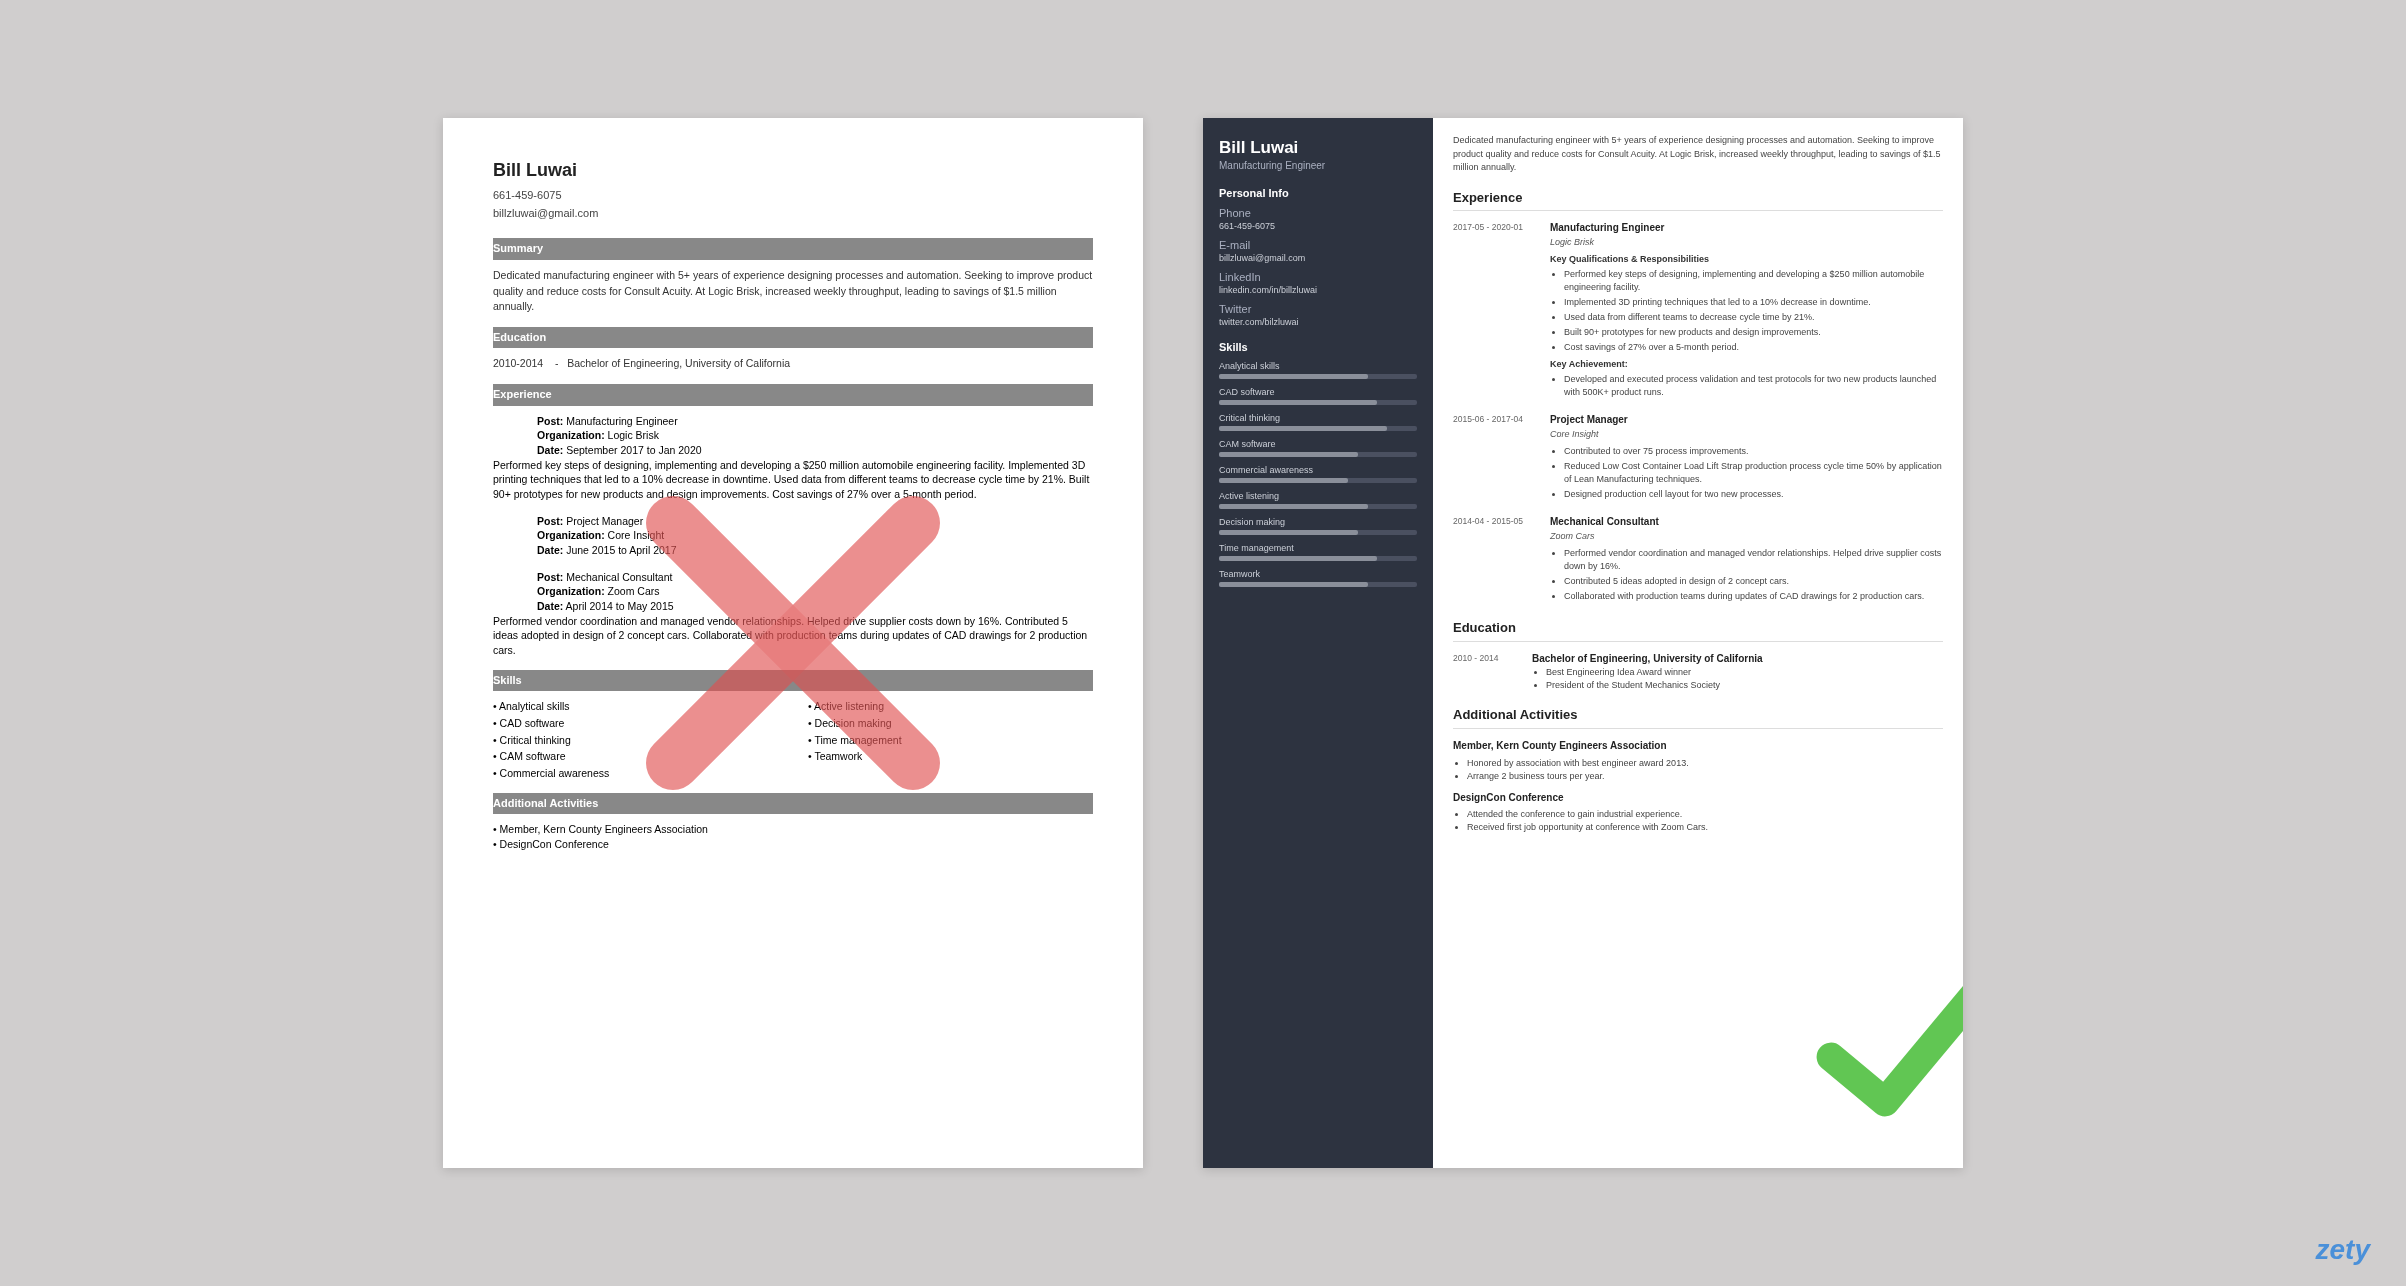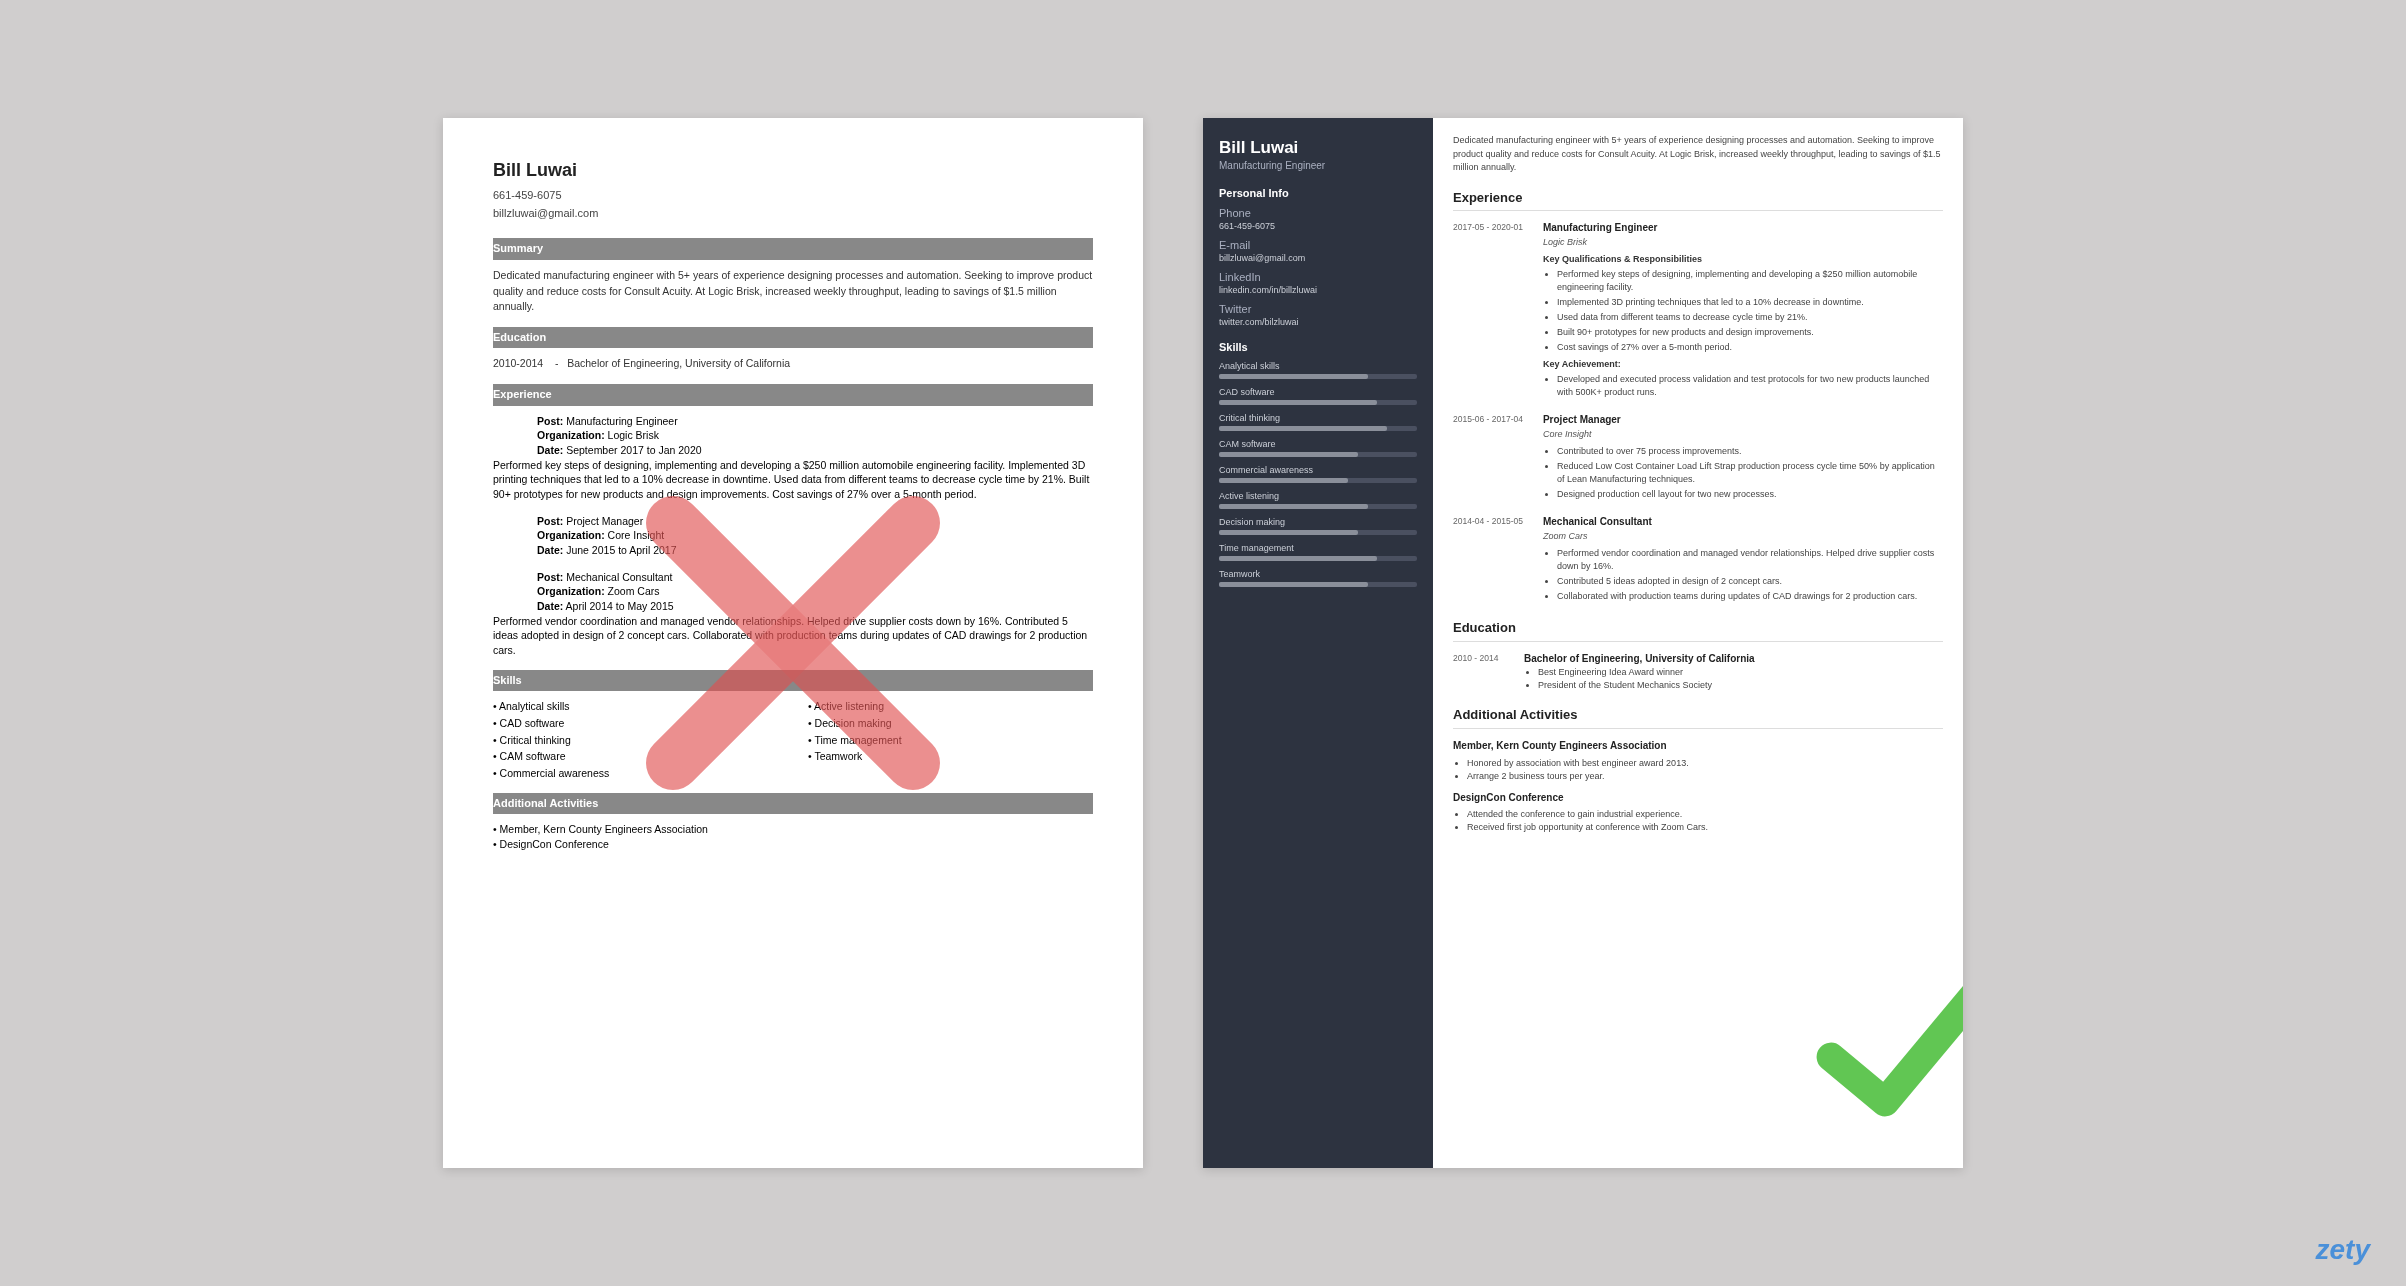--- a/index.html
+++ b/index.html
@@ -202,21 +202,21 @@
       font-weight: bold;
       color: #222;
       border-bottom: 1px solid #ddd;
       padding-bottom: 3px;
       margin-bottom: 10px;
       margin-top: 14px;
     }
 
     .resume-right .main-content .exp-entry {
       display: flex;
-      gap: 20px;
+      gap: 27px;
       margin-bottom: 12px;
     }
 
     .resume-right .main-content .exp-date {
       font-size: 8.5px;
       color: #666;
       min-width: 55px;
       flex-shrink: 0;
     }
 
@@ -246,21 +246,21 @@
       font-size: 9px;
       color: #444;
     }
 
     .resume-right .main-content .exp-details ul li {
       margin-bottom: 2px;
     }
 
     .resume-right .main-content .edu-entry {
       display: flex;
-      gap: 16px;
+      gap: 24px;
       margin-bottom: 10px;
     }
 
     .resume-right .main-content .edu-date {
       font-size: 8.5px;
       color: #666;
       min-width: 55px;
     }
 
     .resume-right .main-content .edu-details .edu-degree {

